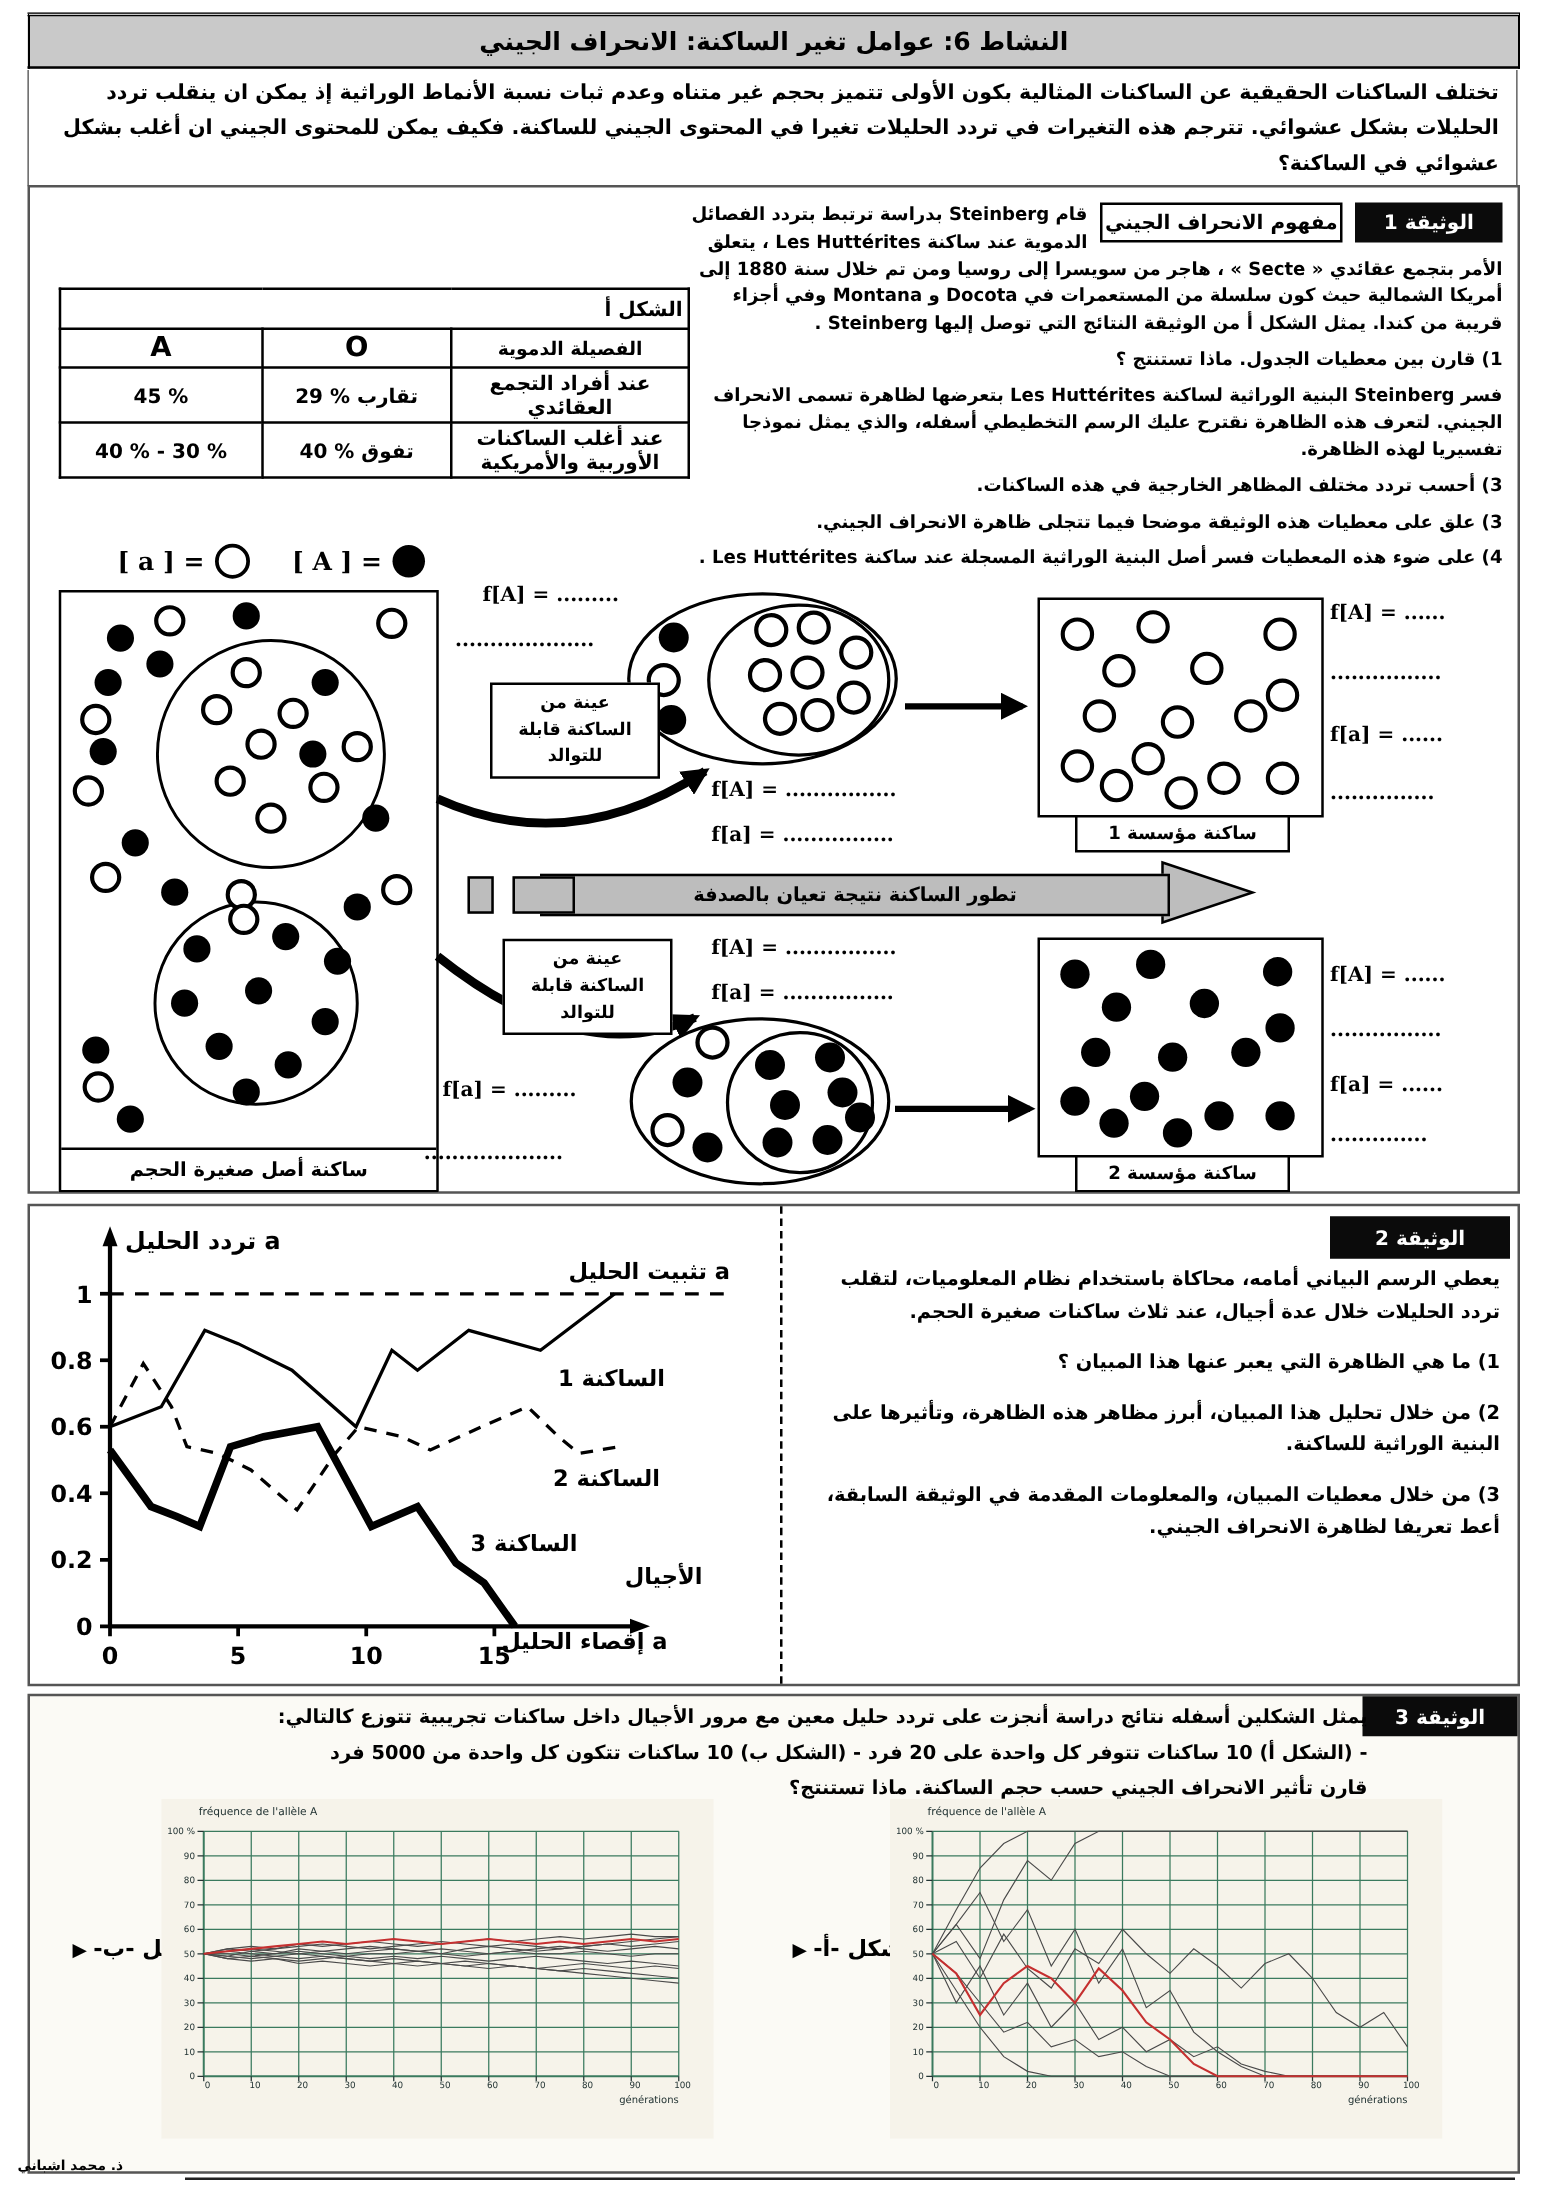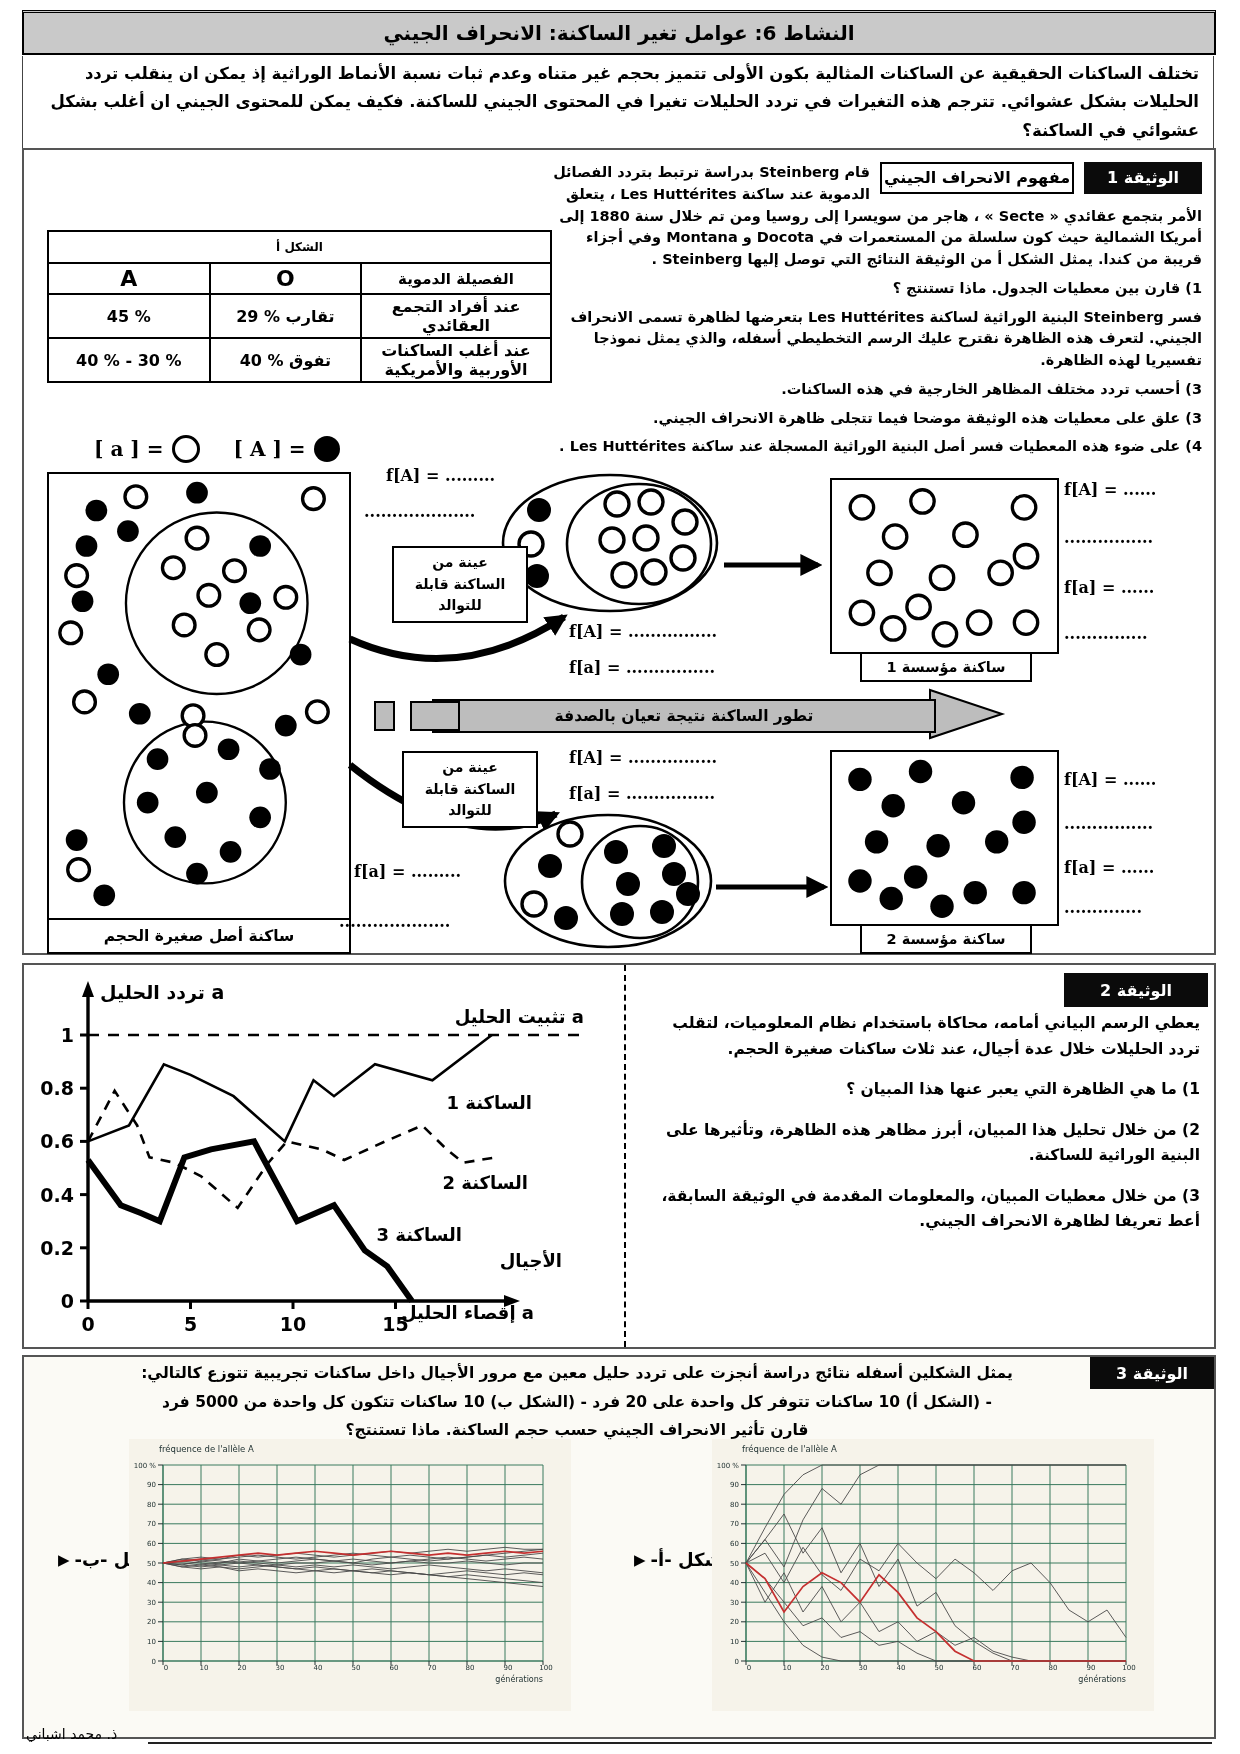--- a/index.html
+++ b/index.html
@@ -35,21 +35,21 @@
   #doc1-col{left:528px;top:12px;width:650px;direction:rtl;text-align:right;
     font-size:14.5px;font-weight:bold;line-height:1.5;}
   #doc1-heading{float:right;width:190px;height:28px;border:2px solid #000;text-align:center;
     line-height:28px;font-size:16px;font-weight:bold;margin:0 4px 4px 10px;}
   #doc1-badge{float:right;width:118px;height:32px;margin-left:6px;}
   .qline{margin-top:7px;}
   
   #fig-table{left:23px;top:80px;width:505px;border-collapse:collapse;direction:rtl;
     border:2px solid #000;background:#fff;}
   #fig-table td,#fig-table th{border:2px solid #000;text-align:center;font-weight:bold;padding:2px 4px;}
-  #fig-table .cap{font-size:12px;height:26px;}
+  #fig-table .cap{font-size:16px;height:26px;text-align:right;}
   #fig-table .latin{font-size:22px;font-family:"DejaVu Sans",sans-serif;}
   #fig-table .blood{width:180px;font-size:15px;}
   #fig-table td{font-size:16px;height:38px;}
 
   
   #legend{left:70px;top:285px;display:flex;align-items:center;gap:34px;
     font-family:"DejaVu Serif",serif;font-weight:bold;font-size:20px;direction:ltr;}
   .legend-item{display:flex;align-items:center;gap:8px;}
   .circ-a{width:22px;height:22px;border-radius:50%;border:3.5px solid #000;background:#fff;display:inline-block;}
   .circ-A{width:26px;height:26px;border-radius:50%;background:#000;display:inline-block;}
@@ -83,31 +83,31 @@
   #doc2-divider{left:600px;top:0;height:100%;border-left:2px dashed #000;}
   #doc2-badge{top:8px;right:6px;width:144px;height:34px;}
   #doc2-col{left:616px;right:14px;top:46px;direction:rtl;text-align:right;
     font-size:15.5px;font-weight:bold;line-height:1.65;}
   #doc2-col .qline{margin-top:15px;}
   #doc2-chart{left:4px;top:4px;}
 
   
   #doc3{left:22px;top:1355px;width:1190px;height:380px;background:#fbfaf5;}
   #doc3-badge{top:0;right:0;width:124px;height:32px;}
-  #doc3-text{right:120px;left:36px;top:2px;direction:rtl;text-align:center;
+  #doc3-text{right:120px;left:36px;top:2px;direction:rtl;text-align:right;
     font-size:15.5px;font-weight:bold;line-height:1.85;}
   .fig-label{display:flex;align-items:center;gap:5px;font-size:18px;font-weight:bold;direction:rtl;}
   #fig-b-label{left:34px;top:192px;}
   #fig-a-label{left:610px;top:192px;}
   .tri{font-size:15px;}
   #doc3-chart-b{left:105px;top:82px;}
   #doc3-chart-a{left:688px;top:82px;}
 
   
-  #footer-sig{left:26px;top:1726px;font-size:14px;font-weight:normal;direction:rtl;}
+  #footer-sig{left:14px;top:1726px;font-size:11px;font-weight:bold;direction:rtl;}
   #footer-line{left:148px;top:1742px;width:1064px;border-top:2px solid #222;height:0;}
 </style>
 </head>
 <body>
 
 <div class="abs title-bar">
   <span>النشاط 6: عوامل تغير الساكنة: الانحراف الجيني</span>
 </div>
 
 <div class="abs intro-box">تختلف الساكنات الحقيقية عن الساكنات المثالية بكون الأولى تتميز بحجم غير متناه وعدم ثبات نسبة الأنماط الوراثية إذ يمكن ان ينقلب تردد الحليلات بشكل عشوائي. تترجم هذه التغيرات في تردد الحليلات تغيرا في المحتوى الجيني للساكنة. فكيف يمكن للمحتوى الجيني ان أغلب بشكل عشوائي في الساكنة؟</div>

